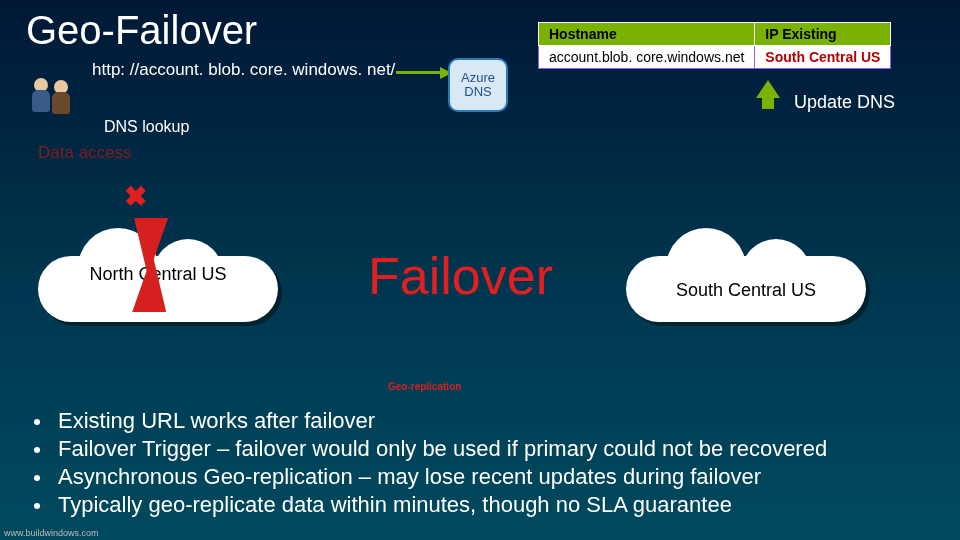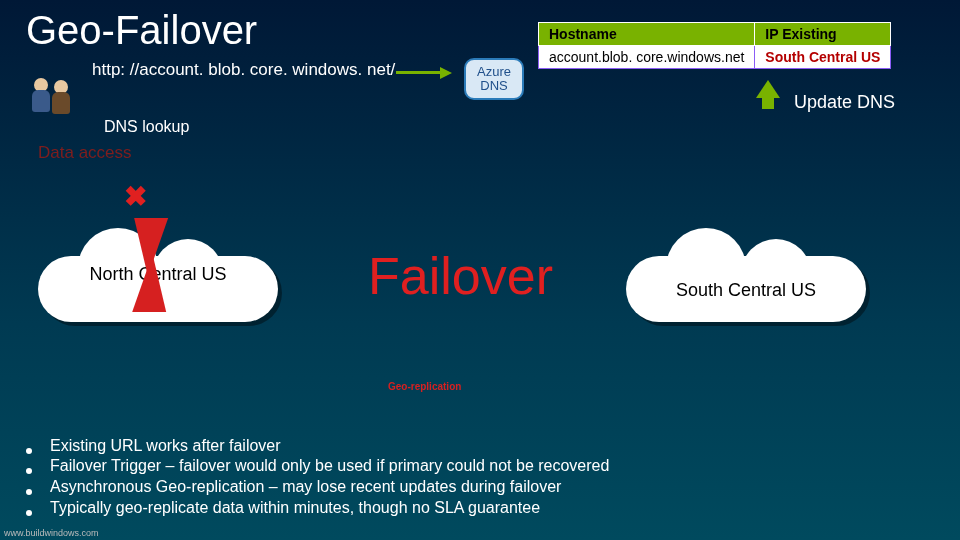--- a/index.html
+++ b/index.html
@@ -26,32 +26,31 @@
   left: 80px;
   font-size: 17px;
   color: #fff;
   margin-left: 12px;
 }
 .azure-dns {
   position: absolute;
   top: 58px;
   left: 448px;
   width: 60px;
-  height: 42px;
+  height: 54px;
   background: #d9e8f5;
   border: 2px solid #2b7bb9;
   border-radius: 10px;
   color: #1f4f8a;
   font-size: 13px;
   text-align: center;
   display: flex;
   flex-direction: column;
   justify-content: center;
   line-height: 1.1;
-  margin-left: 16px;
 }
 .dns-table {
   position: absolute;
   top: 22px;
   left: 538px;
   border-collapse: collapse;
   font-size: 14px;
 }
 .dns-table th {
   background: #79b200;
@@ -209,23 +208,23 @@
   top: 381px;
   left: 388px;
   font-size: 10px;
   color: #d62020;
   font-weight: 600;
   z-index: 1;
 }
 .bullets {
   position: absolute;
   bottom: 20px;
-  left: 20px;
+  left: 28px;
   right: 8px;
-  font-size: 16px;
+  font-size: 22px;
   line-height: 1.18;
   z-index: 2;
 }
 .bullets li {
   list-style: none;
   position: relative;
   padding-left: 30px;
   margin-bottom: 2px;
 }
 .bullets li::before {

